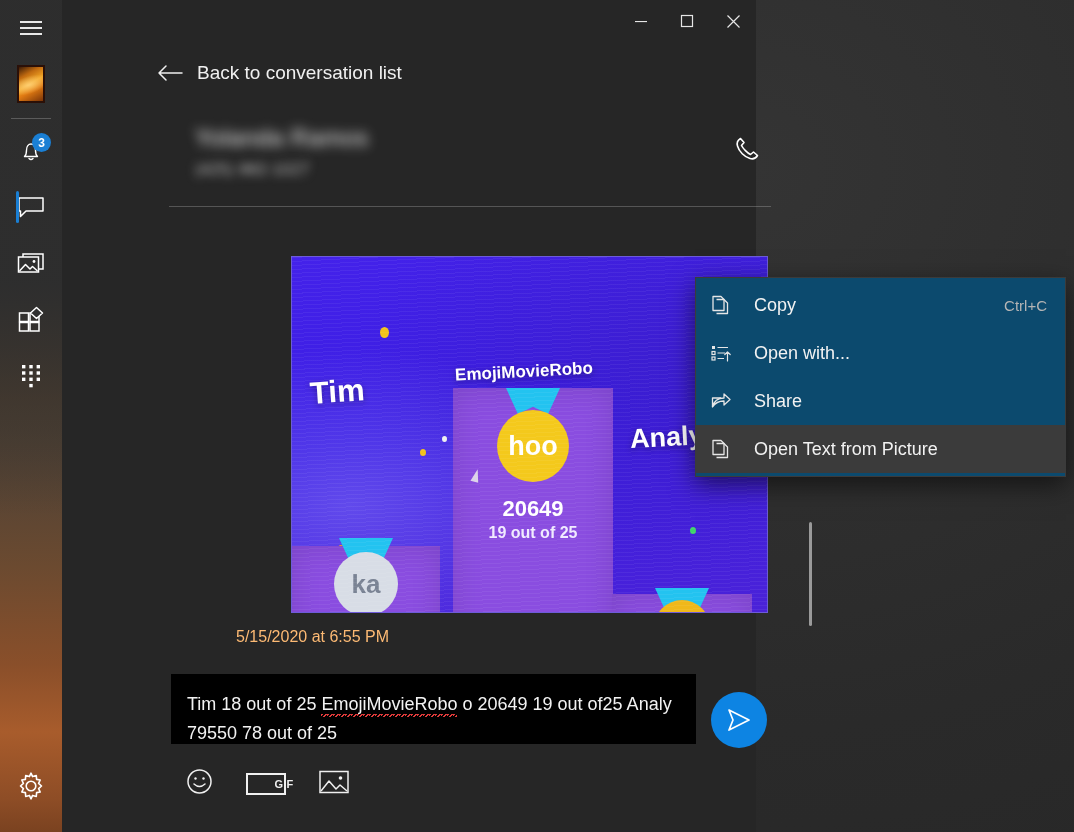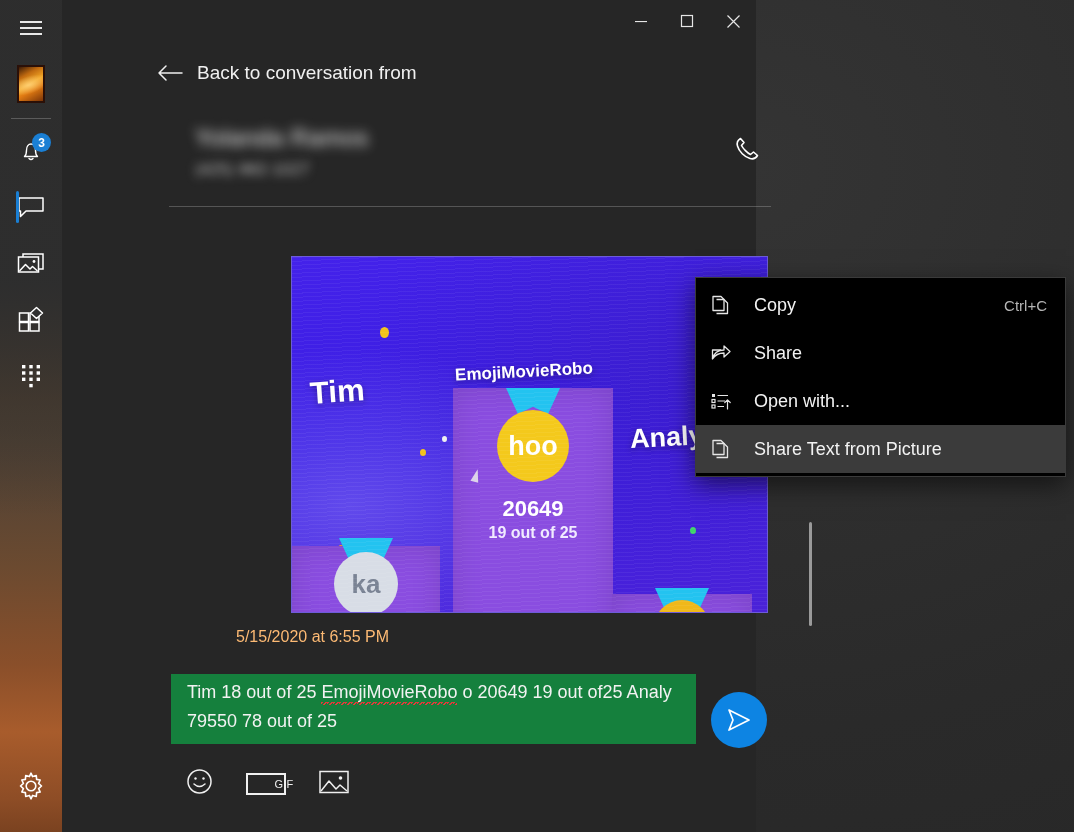--- a/index.html
+++ b/index.html
@@ -199,21 +199,21 @@
   .photo-cursor {
     position: absolute; left: 180px; top: 212px; width: 0; height: 0;
     border-left: 4px solid transparent; border-right: 4px solid transparent;
     border-bottom: 13px solid rgba(235,235,235,.85);
     transform: rotate(15deg);
   }
 
   
   .ctx-menu {
     position: absolute; left: 695px; top: 277px; width: 371px;
-    background: #000000; border: 1px solid #3b3b3b;
+    background: #0c4a6e; border: 1px solid #3b3b3b;
     box-shadow: 0 8px 24px rgba(0,0,0,.55);
     padding: 3px 0; z-index: 20;
   }
   .ctx-item {
     display: flex; align-items: center; height: 48px;
     padding: 0 18px 0 14px; color: #f2f2f2; font-size: 18px;
   }
   .ctx-item .ctx-icon {
     width: 34px; display: flex; align-items: center; justify-content: flex-start;
     color: #e6e6e6;
@@ -222,21 +222,21 @@
   .ctx-item .ctx-accel { color: #b5b5b5; font-size: 15px; }
   .ctx-item.selected { background: #3b3b3b; }
 
   
   .timestamp {
     position: absolute; right: 367px; top: 628px;
     color: #fdba74; font-size: 16px;
   }
   .composer-box {
     position: absolute; left: 109px; top: 674px; width: 525px; height: 70px;
-    background: #15803d; padding: 4px 16px;
+    background: #000000; padding: 16px 16px;
   }
   .composer-text {
     color: #f2f2f2; font-size: 18px; line-height: 29px;
     position: relative; display: inline;
   }
   .misspell {
     position: relative;
     text-decoration: none;
     background-image: repeating-linear-gradient(
         135deg, #e03b3b 0, #e03b3b 1.5px, transparent 1.5px, transparent 3px);
@@ -250,21 +250,21 @@
     width: 56px; height: 56px; border-radius: 50%;
     background: #0d84e3; display: flex; align-items: center; justify-content: center;
   }
   .compose-tools {
     position: absolute; left: 124px; top: 768px;
     display: flex; align-items: center; gap: 33px; color: #f0f0f0;
   }
   .gif-box {
     width: 40px; height: 22px; border: 2px solid #f0f0f0;
     display: flex; align-items: center; justify-content: center;
-    font-size: 11px; font-weight: normal; letter-spacing: .3px; padding-left: 36px;
+    font-size: 11px; font-weight: bold; letter-spacing: .3px; padding-left: 36px;
   }
 
   
   .scrollbar-track {
     position: absolute; left: 744px; top: 230px; width: 8px; height: 560px;
   }
   .scrollbar-thumb {
     position: absolute; left: 3px; top: 292px; width: 2.5px; height: 104px;
     background: #9a9a9a; border-radius: 2px;
   }
@@ -295,21 +295,21 @@
         <svg width="15" height="15" viewBox="0 0 15 15">
           <path d="M1.5 1.5 L13.5 13.5 M13.5 1.5 L1.5 13.5" stroke="#e6e6e6" stroke-width="1.2" fill="none"></path>
         </svg>
       </div>
     </div>
 
     <div class="back-row">
       <svg width="26" height="18" viewBox="0 0 26 18">
         <path d="M25 9 H2 M9 2 L2 9 L9 16" stroke="#f0f0f0" stroke-width="1.5" fill="none" stroke-linecap="round" stroke-linejoin="round"></path>
       </svg>
-      <span class="back-label">Back to conversation from</span>
+      <span class="back-label">Back to conversation list</span>
     </div>
 
     <div class="contact-row">
       <div class="contact-meta">
         <div class="contact-name">Yolanda Ramos</div>
         <div class="contact-phone">(425) 882-1027</div>
       </div>
       <div class="call-btn">
         <svg width="32" height="32" viewBox="0 0 32 32">
           <path d="M9.5 5.5 C7 7 5.5 9.5 6.5 13 C8 18.5 13.5 24 19 25.5 C22.5 26.5 25 25 26.5 22.5 L22.5 19 L19.5 21.5 C16.5 20 12 15.5 10.5 12.5 L13 9.5 Z" fill="none" stroke="#ffffff" stroke-width="1.6" stroke-linejoin="round"></path>
@@ -469,49 +469,49 @@
           <path d="M6.5 5.5 H14 L17.5 9 V19.5 H6.5" fill="none" stroke="#e6e6e6" stroke-width="1.3" stroke-linejoin="round"></path>
         </svg>
       </span>
       <span class="ctx-label">Copy</span>
       <span class="ctx-accel">Ctrl+C</span>
     </div>
 
     <div class="ctx-item">
       <span class="ctx-icon">
         <svg width="22" height="22" viewBox="0 0 22 22">
-          <path d="M2.5 17 V8 L11 8" fill="none" stroke="#e6e6e6" stroke-width="1.3" stroke-linejoin="round"></path>
-          <path d="M2.5 17 C4 10.5 9 8 14 8 V4 L20 9.5 L14 15 V11 C9 11 5 13 2.5 17 Z" fill="none" stroke="#e6e6e6" stroke-width="1.3" stroke-linejoin="round"></path>
-        </svg>
-      </span>
-      <span class="ctx-label">Share</span>
-      <span class="ctx-accel"></span>
-    </div>
-
-    <div class="ctx-item">
-      <span class="ctx-icon">
-        <svg width="22" height="22" viewBox="0 0 22 22">
           <rect x="2" y="4" width="3" height="3" fill="#e6e6e6"></rect>
           <rect x="2" y="9.5" width="3" height="3" fill="none" stroke="#e6e6e6" stroke-width="1.2"></rect>
           <rect x="2" y="15" width="3" height="3" fill="none" stroke="#e6e6e6" stroke-width="1.2"></rect>
           <path d="M7.5 5.5 H18 M7.5 11 H15 M7.5 16.5 H14" stroke="#e6e6e6" stroke-width="1.2"></path>
           <path d="M17.5 19 V10 M14.8 12.5 L17.5 9.8 L20.2 12.5" fill="none" stroke="#e6e6e6" stroke-width="1.2" stroke-linecap="round" stroke-linejoin="round"></path>
         </svg>
       </span>
       <span class="ctx-label">Open with...</span>
       <span class="ctx-accel"></span>
     </div>
 
+    <div class="ctx-item">
+      <span class="ctx-icon">
+        <svg width="22" height="22" viewBox="0 0 22 22">
+          <path d="M2.5 17 V8 L11 8" fill="none" stroke="#e6e6e6" stroke-width="1.3" stroke-linejoin="round"></path>
+          <path d="M2.5 17 C4 10.5 9 8 14 8 V4 L20 9.5 L14 15 V11 C9 11 5 13 2.5 17 Z" fill="none" stroke="#e6e6e6" stroke-width="1.3" stroke-linejoin="round"></path>
+        </svg>
+      </span>
+      <span class="ctx-label">Share</span>
+      <span class="ctx-accel"></span>
+    </div>
+
 
     <div class="ctx-item selected">
       <span class="ctx-icon">
         <svg width="22" height="22" viewBox="0 0 22 22">
           <path d="M3 2.5 H11 L14 5.5 V16.5 H3 Z" fill="none" stroke="#e6e6e6" stroke-width="1.3" stroke-linejoin="round"></path>
           <path d="M6.5 5.5 H14 L17.5 9 V19.5 H6.5" fill="none" stroke="#e6e6e6" stroke-width="1.3" stroke-linejoin="round"></path>
         </svg>
       </span>
-      <span class="ctx-label">Share Text from Picture</span>
+      <span class="ctx-label">Open Text from Picture</span>
       <span class="ctx-accel"></span>
     </div>
 
   </div>
 
 </div>
 
 </body></html>

